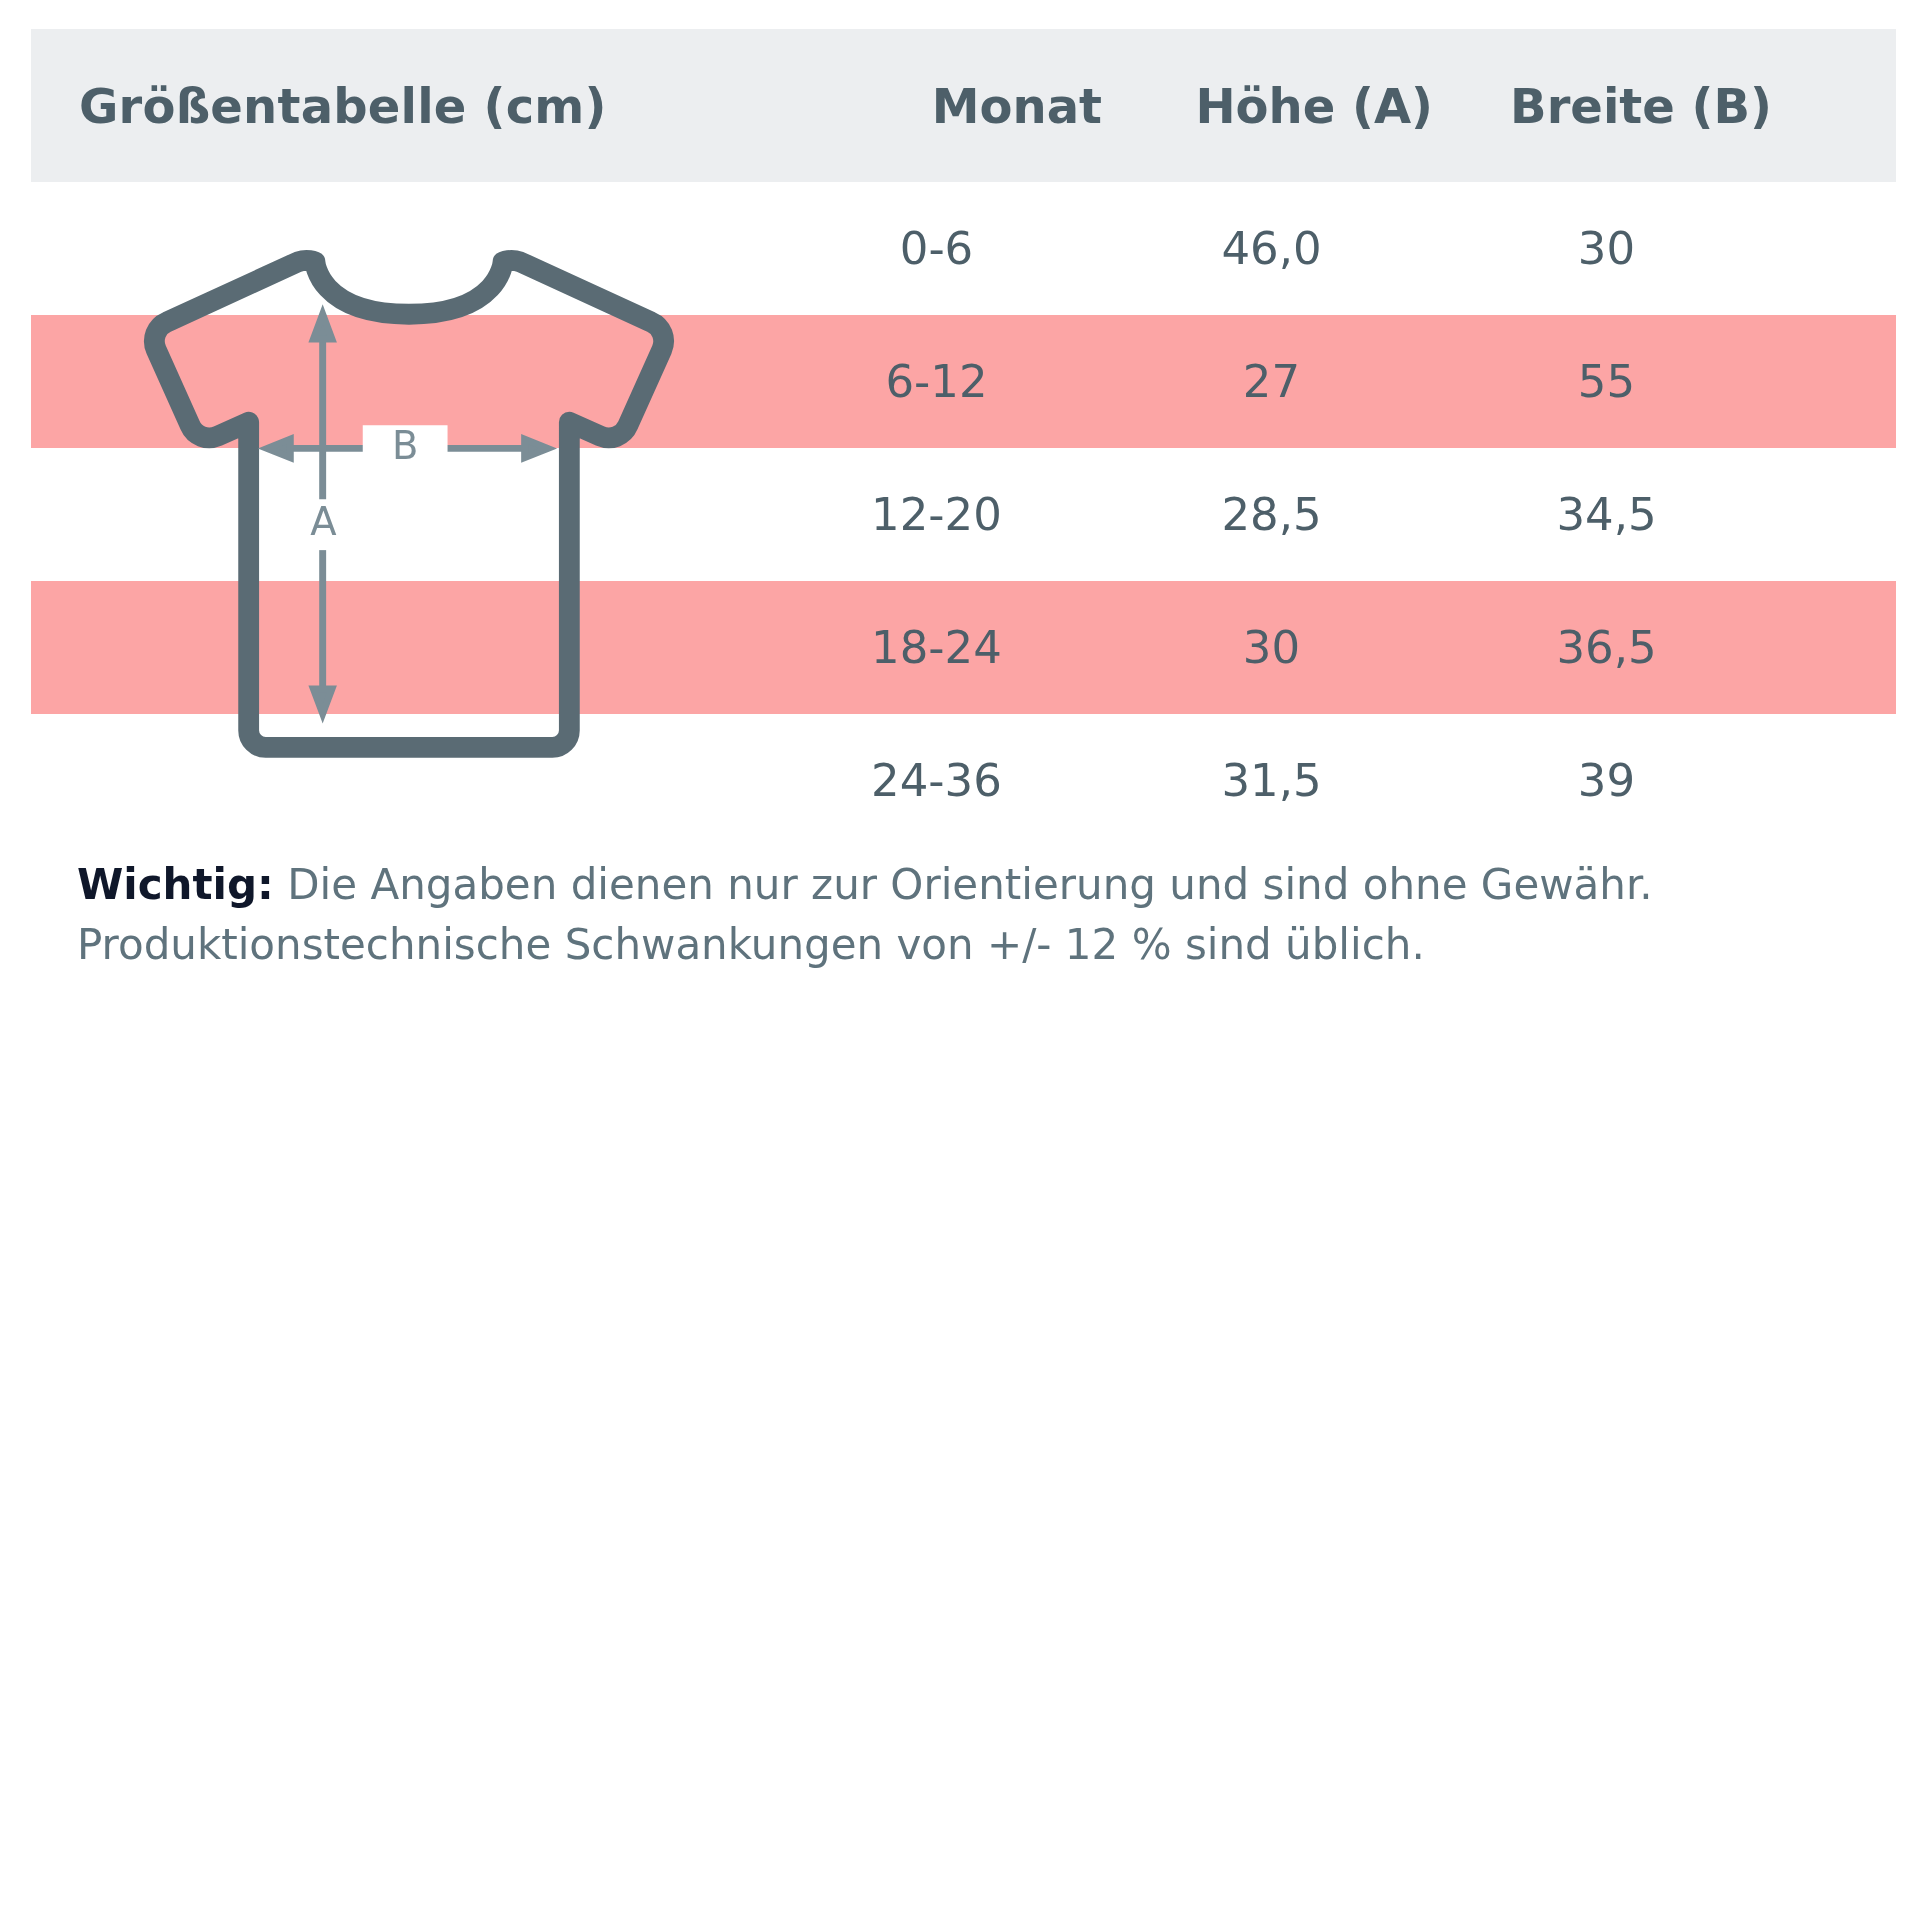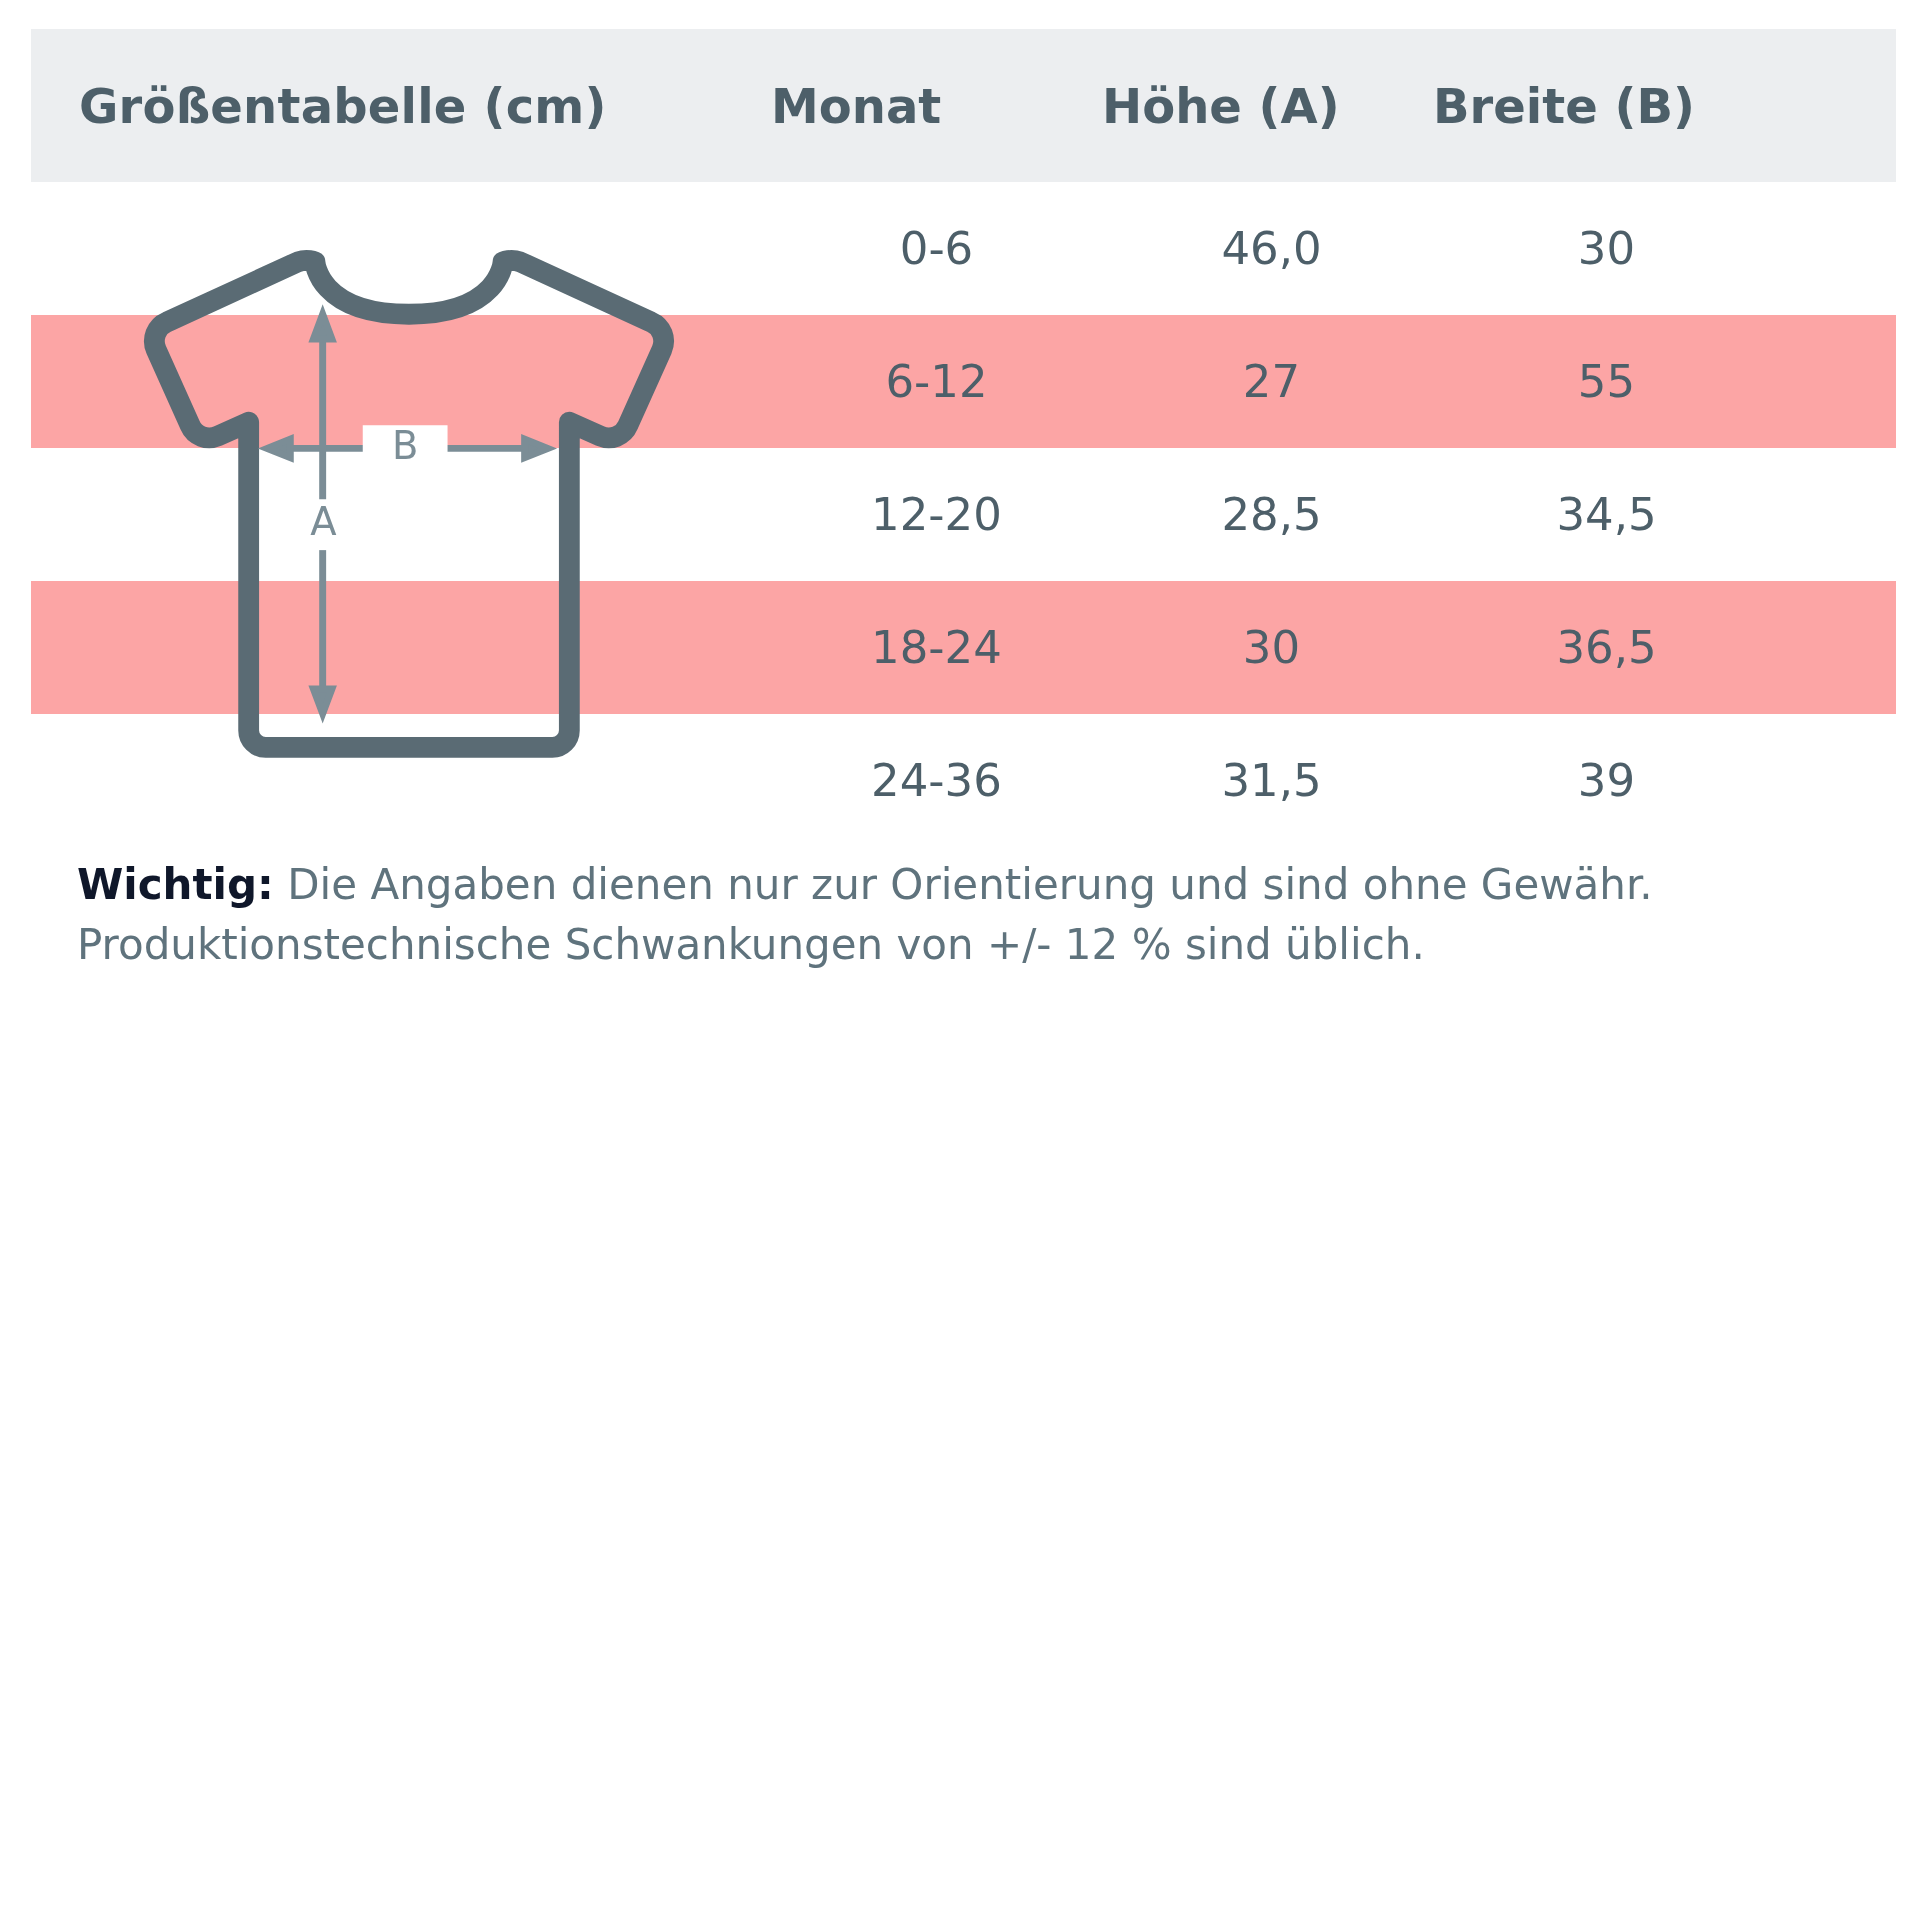--- a/index.html
+++ b/index.html
@@ -46,21 +46,21 @@
     width: 740px;
     padding-left: 48px;
     box-sizing: border-box;
     font-size: 48px;
     font-weight: bold;
     color: #4d5f69;
     letter-spacing: 0.2px;
   }
   .h-col {
     flex: 0 0 auto;
-    text-align: left;
+    text-align: right;
     font-size: 48px;
     font-weight: bold;
     color: #4d5f69;
   }
   .h-col.month { width: 331px; }
   .h-col.width { width: 339px; }
   .h-col.height { width: 331px; }
 
   
   .rows {

